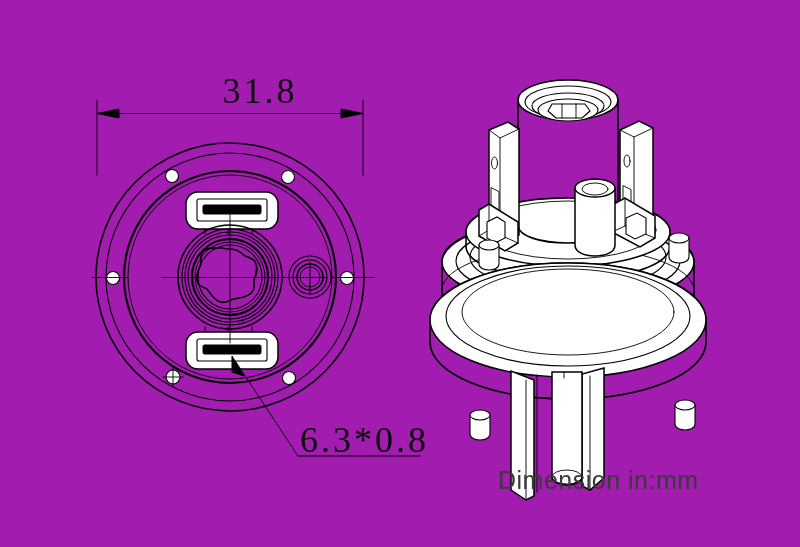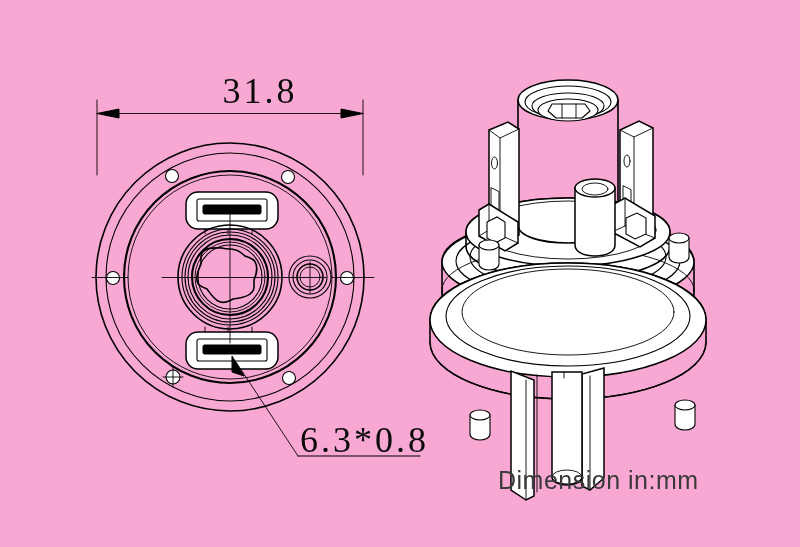--- a/index.html
+++ b/index.html
@@ -7,21 +7,21 @@
     padding: 0;
     background: #ffffff;
   }
   body {
     font-family: "Liberation Sans", sans-serif;
   }
   #drawing-root {
     position: relative;
     width: 800px;
     height: 547px;
-    background: #f9a8d4;
+    background: #a21caf;
     overflow: hidden;
   }
   svg.layer {
     position: absolute;
     left: 0;
     top: 0;
     width: 800px;
     height: 547px;
   }
   .ln {

